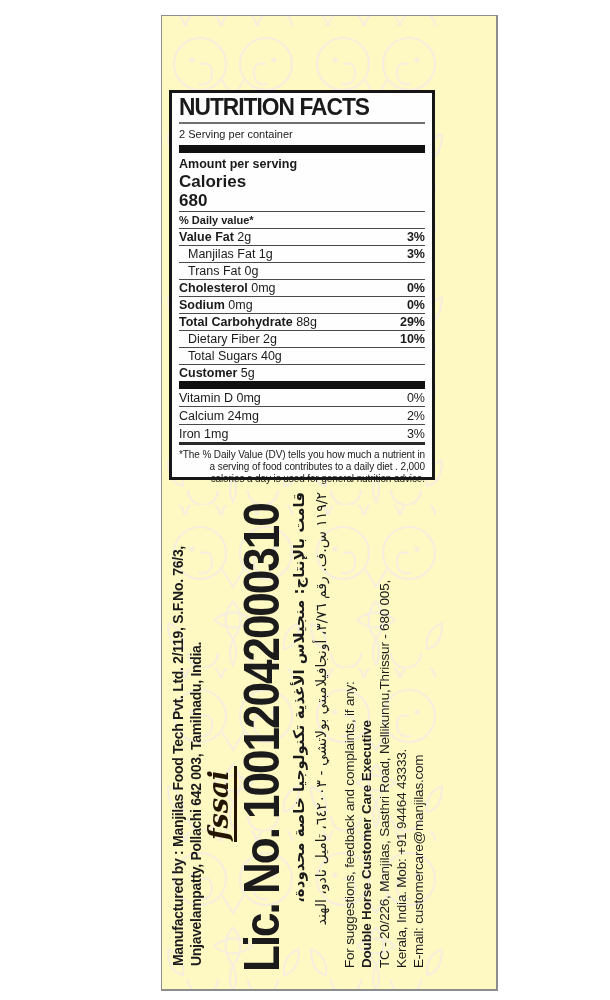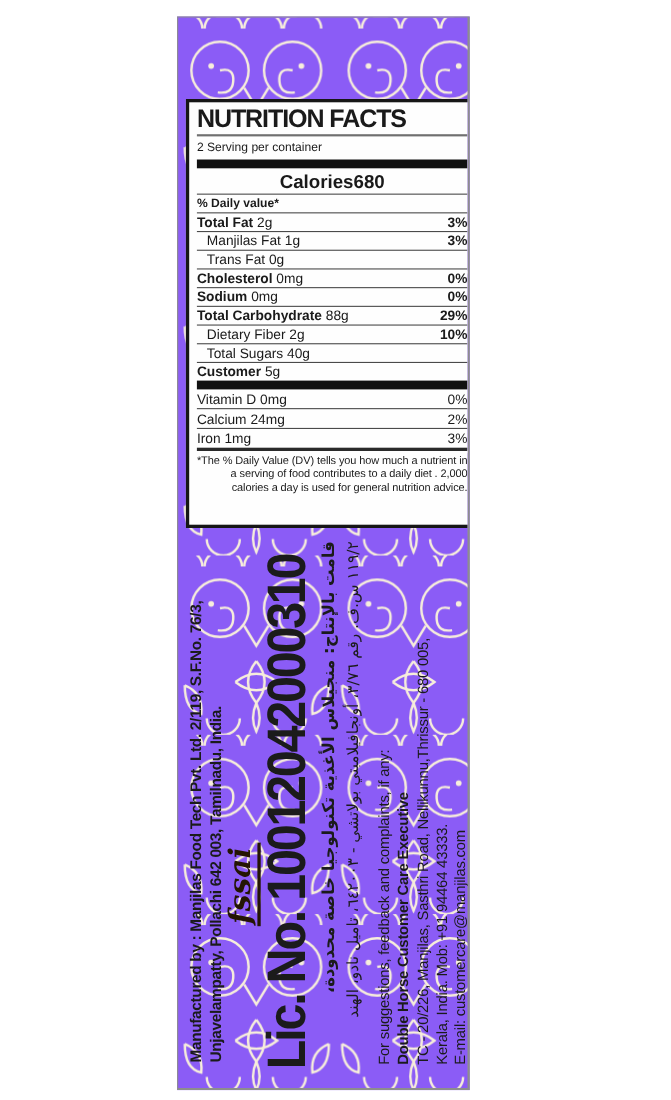--- a/index.html
+++ b/index.html
@@ -1,38 +1,38 @@
 <!DOCTYPE html>
 <html><head>
 <meta charset="utf-8">
 <style>
   html,body { margin:0; padding:0; }
   .page { position:relative; width:610px; height:1000px; background:#ffffff;
           font-family:"Liberation Sans", sans-serif; overflow:hidden; }
 
-  .label { position:absolute; left:161px; top:15px; width:266px; height:976px;
-           background:#8b5cf6; border:1px solid #8d8d8d; border-right-width:2px;
+  .label { position:absolute; left:161px; top:15px; width:337px; height:976px;
+           background:#fef9c3; border:1px solid #8d8d8d; border-right-width:2px;
            border-bottom-width:2px; box-sizing:border-box; overflow:hidden; }
   .pattern { position:absolute; left:0; top:0; }
 
   
   .nfbox { position:absolute; left:7px; top:74px; width:266px; height:390px;
            background:#fefefe; border:3px solid #161616; box-sizing:border-box;
            padding:2px 7px 4px; color:#1a1a1a; }
   .nf-title { font-size:23px; font-weight:bold; letter-spacing:-1px; line-height:25px;
               transform:scaleX(0.99); transform-origin:left; white-space:nowrap; }
   .rule { height:0; border-top:2px solid #707070; margin:2px 0 3px; }
   .serv1 { font-size:11px; line-height:14px; }
   .serv2 { font-size:11.5px; font-weight:bold; line-height:15px; }
   .bar { height:8px; background:#111; margin:4px 0 3px; }
   .bar2 { height:8px; background:#111; margin:0; }
   .amount { font-size:12.5px; font-weight:bold; line-height:16px; }
   .cal-row { display:flex; justify-content:center; align-items:baseline;
              font-size:17px; font-weight:bold; line-height:19px; padding-bottom:1px;
-             border-bottom:1px solid #4a4a4a; }
+             border-bottom:1px solid #4a4a4a;flex-direction:column; }
   .dv-head { text-align:left; font-size:11px; font-weight:bold; line-height:14px;
              padding:1px 0; border-bottom:1px solid #4a4a4a; }
   .nrow { display:flex; justify-content:space-between; align-items:baseline;
           font-size:12.5px; line-height:13px; padding:1.5px 0;
           border-bottom:1px solid #4a4a4a; }
   .nrow .nm .b { font-weight:bold; }
   .nrow.sub .nm { padding-left:9px; }
   .nrow.sub .nm .b { font-weight:normal; }
   .nrow .pct { font-weight:bold; }
   .nrow.nosep { border-bottom:none; }
@@ -96,28 +96,29 @@
         </pattern>
       </defs>
       <rect width="284" height="974" fill="url(#motif)"></rect>
     </svg>
 
     <div class="nfbox">
       <div class="nf-title">NUTRITION FACTS</div>
       <div class="rule"></div>
       <div class="serv1">2 Serving per container</div>
       <div class="bar"></div>
+      <div class="amount">Amount per serving</div>
       <div class="cal-row">
         <span>Calories</span>
         <span>680</span>
       </div>
       <div class="dv-head">% Daily value*</div>
 
       <div class="nrow">
-        <span class="nm"><span class="b">Total Fat</span><span> 2g</span></span>
+        <span class="nm"><span class="b">Value Fat</span><span> 2g</span></span>
         <span class="pct">3%</span>
       </div>
       <div class="nrow sub">
         <span class="nm"><span class="b">Manjilas Fat</span><span> 1g</span></span>
         <span class="pct">3%</span>
       </div>
       <div class="nrow sub">
         <span class="nm"><span class="b">Trans Fat</span><span> 0g</span></span>
         <span class="pct"></span>
       </div>

